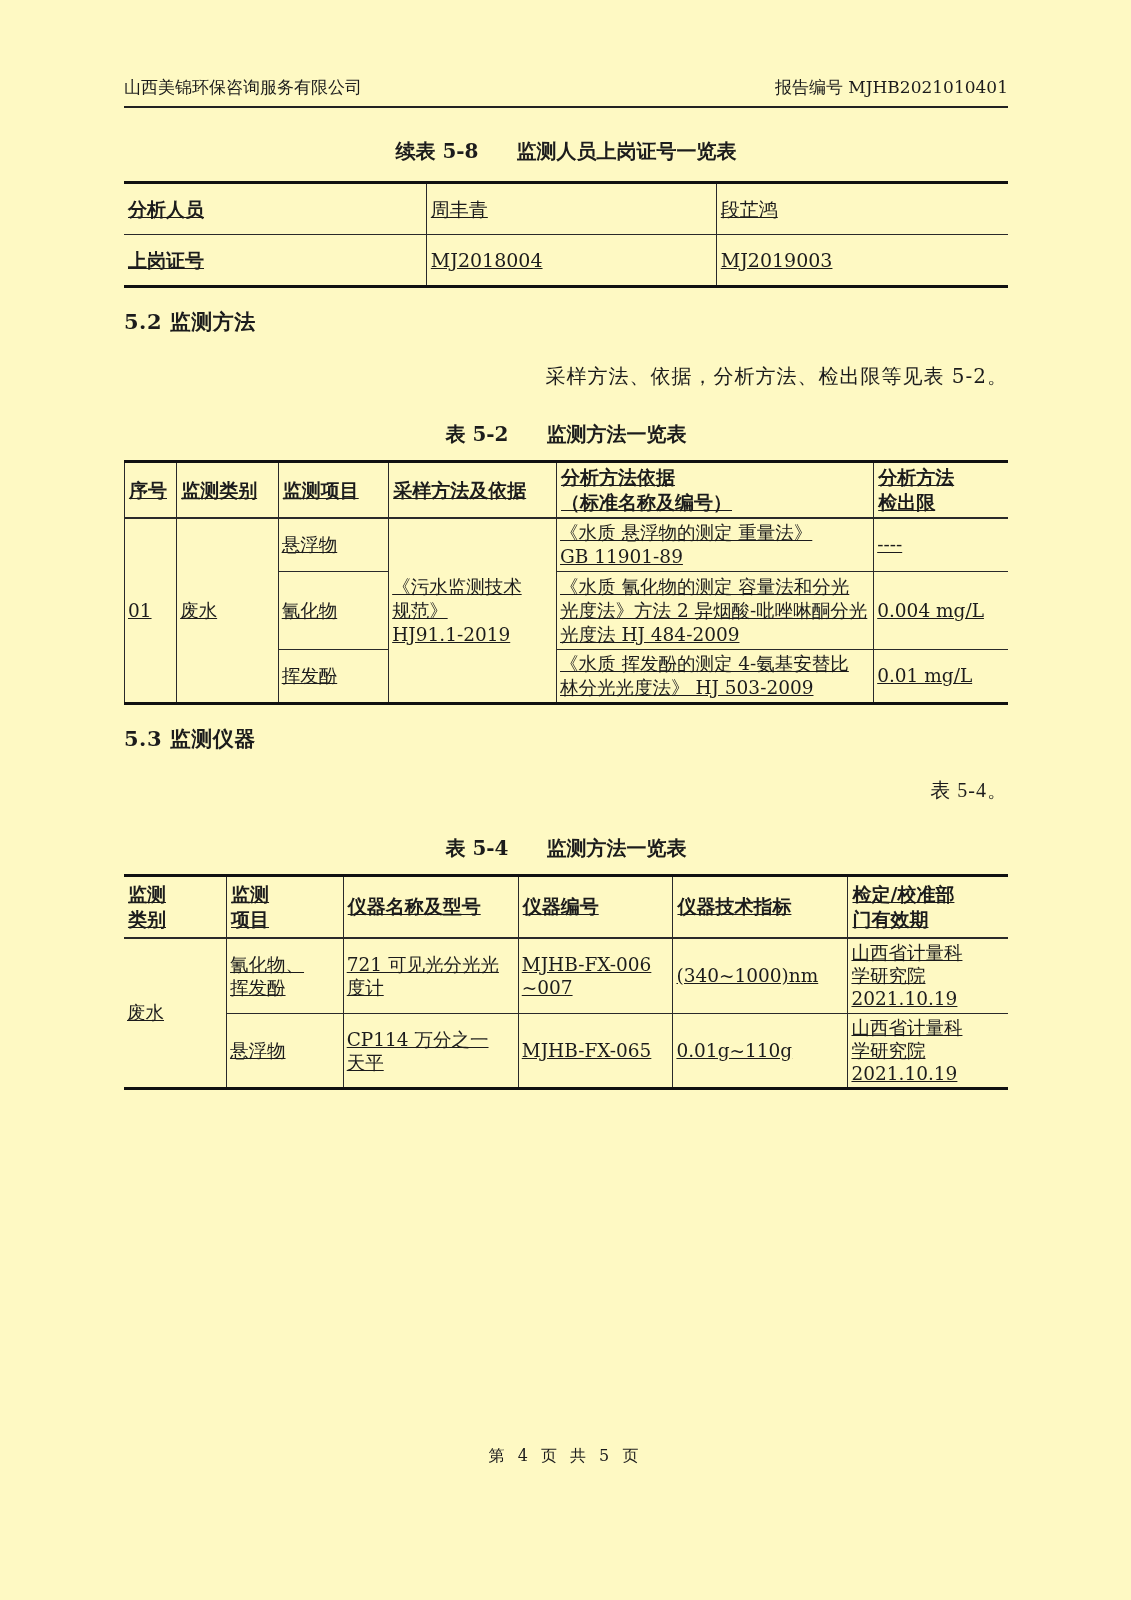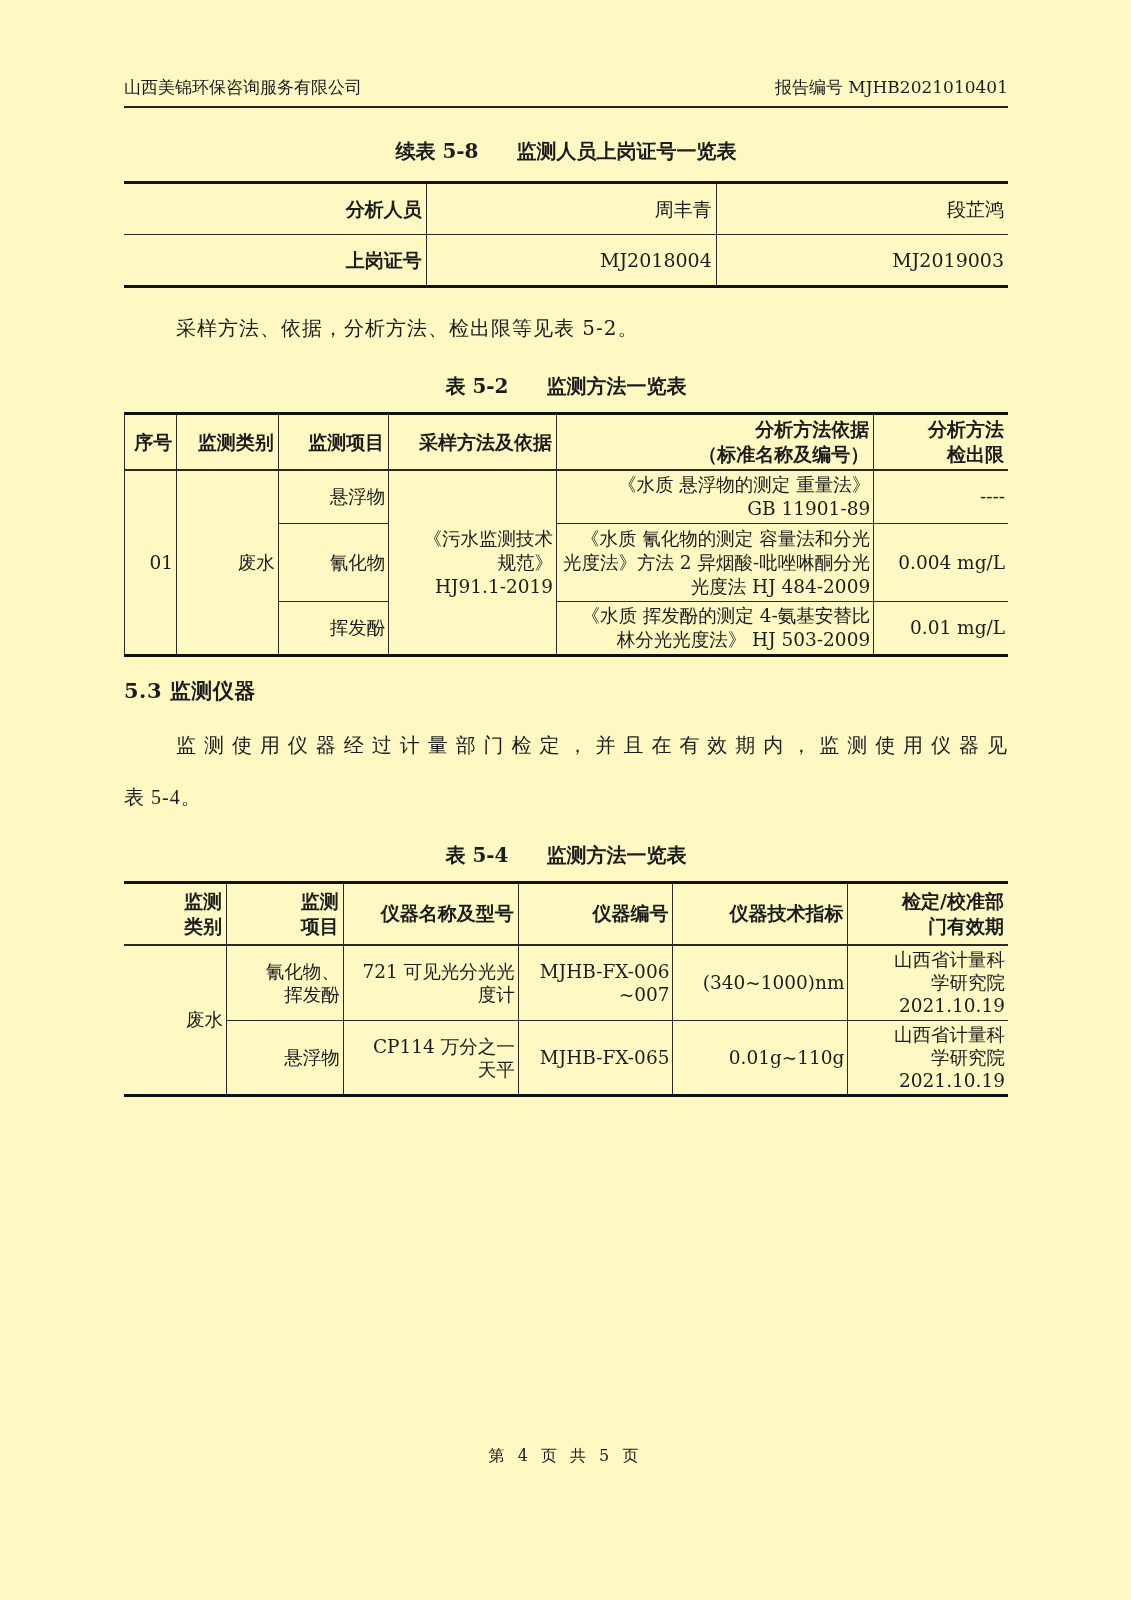--- a/index.html
+++ b/index.html
@@ -15,33 +15,34 @@
   
   .doc-header{
     display:flex;justify-content:space-between;align-items:flex-end;
     margin-top:76px;padding-bottom:7px;border-bottom:2px solid #222;
     font-size:17px;
   }
   
   .tbl-caption{margin-top:30px;text-align:center;font-weight:bold;font-size:20px;}
   .tbl-caption .cap-prefix{margin-right:38px;}
   .sec-heading{margin-top:20px;font-size:21px;font-weight:bold;letter-spacing:0.5px;}
-  .para{margin-top:25px;font-size:20px;line-height:30px;letter-spacing:1px;}
+  .para{margin-top:25px;font-size:20px;line-height:30px;letter-spacing:1px;text-align:right;}
   .para.indent{text-indent:2.6em;}
   .para.justified{text-align:justify;text-align-last:justify;}
   .para.cont{margin-top:22px;font-family:Liberation Serif, serif;}
   
   table{border-collapse:collapse;width:100%;table-layout:fixed;}
   td,th{
-    text-align:right;vertical-align:middle;
+    text-align:left;vertical-align:middle;
     font-size:19px;line-height:25px;
     white-space:pre-line;
     padding:2px 4px;
     border:1px solid #2a2a2a;
     font-weight:normal;
+    text-decoration:underline;
   }
   th{font-weight:bold;}
   .thick-top{border-top:3px solid #111;}
   .thick-bottom{border-bottom:3px solid #111;}
   
   .open-sides tr > *:first-child{border-left:none;}
   .open-sides tr > *:last-child{border-right:none;}
   
   .open-right tr > *:last-child{border-right:none;}
   .hdr-sep > *{border-bottom-width:2px;}
@@ -95,20 +96,21 @@
         <td class="thick-top">段芷鸿</td>
       </tr>
       <tr>
         <td class="rowlabel thick-bottom">上岗证号</td>
         <td class="thick-bottom">MJ2018004</td>
         <td class="thick-bottom">MJ2019003</td>
       </tr>
     </tbody>
       </table>
 
+    <div class="sec-heading">5.2 监测方法</div>
     <div class="para indent">采样方法、依据，分析方法、检出限等见表 5-2。</div>
 
     <div class="tbl-caption">
       <span class="cap-prefix">表 5-2</span><span>监测方法一览表</span>
     </div>
     <table class="t52 open-right">
       <colgroup>
           <col style="width:5.9%">
           <col style="width:11.5%">
           <col style="width:12.5%">
@@ -148,21 +150,20 @@
       <tr class="r3">
         <td class="thick-bottom">挥发酚</td>
         <td class="thick-bottom">《水质 挥发酚的测定 4-氨基安替比
 林分光光度法》 HJ 503-2009</td>
         <td class="thick-bottom">0.01 mg/L</td>
       </tr>
     </tbody>
       </table>
 
     <div class="sec-heading">5.3 监测仪器</div>
-    <div class="para indent justified">监测使用仪器经过计量部门检定，并且在有效期内，监测使用仪器见</div>
     <div class="para cont">表 5-4。</div>
 
     <div class="tbl-caption">
       <span class="cap-prefix">表 5-4</span><span>监测方法一览表</span>
     </div>
     <table class="t54 open-sides">
       <colgroup>
           <col style="width:11.6%">
           <col style="width:13.2%">
           <col style="width:19.8%">

